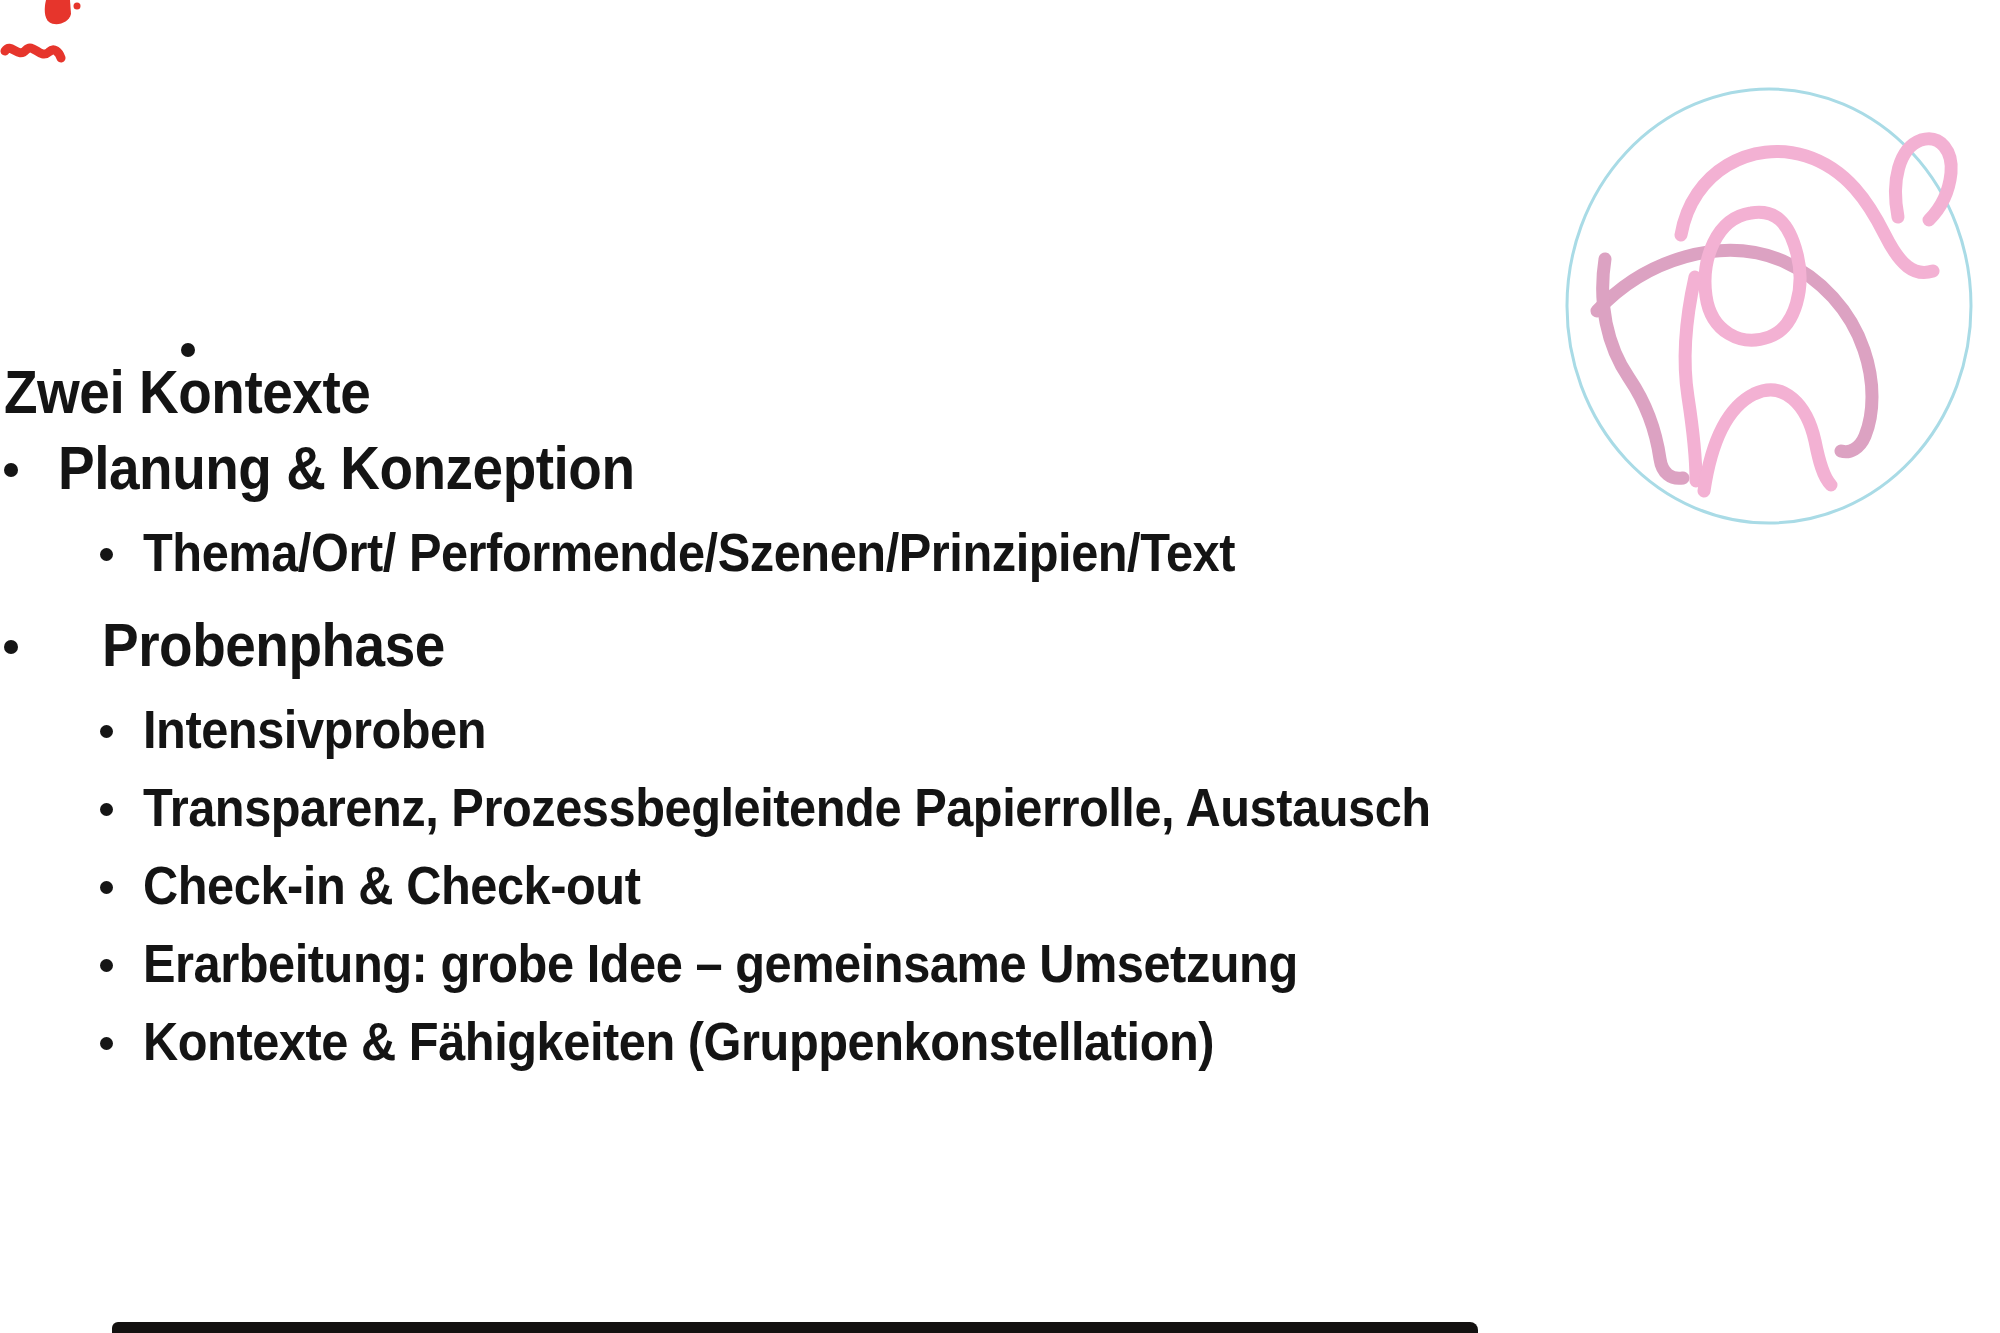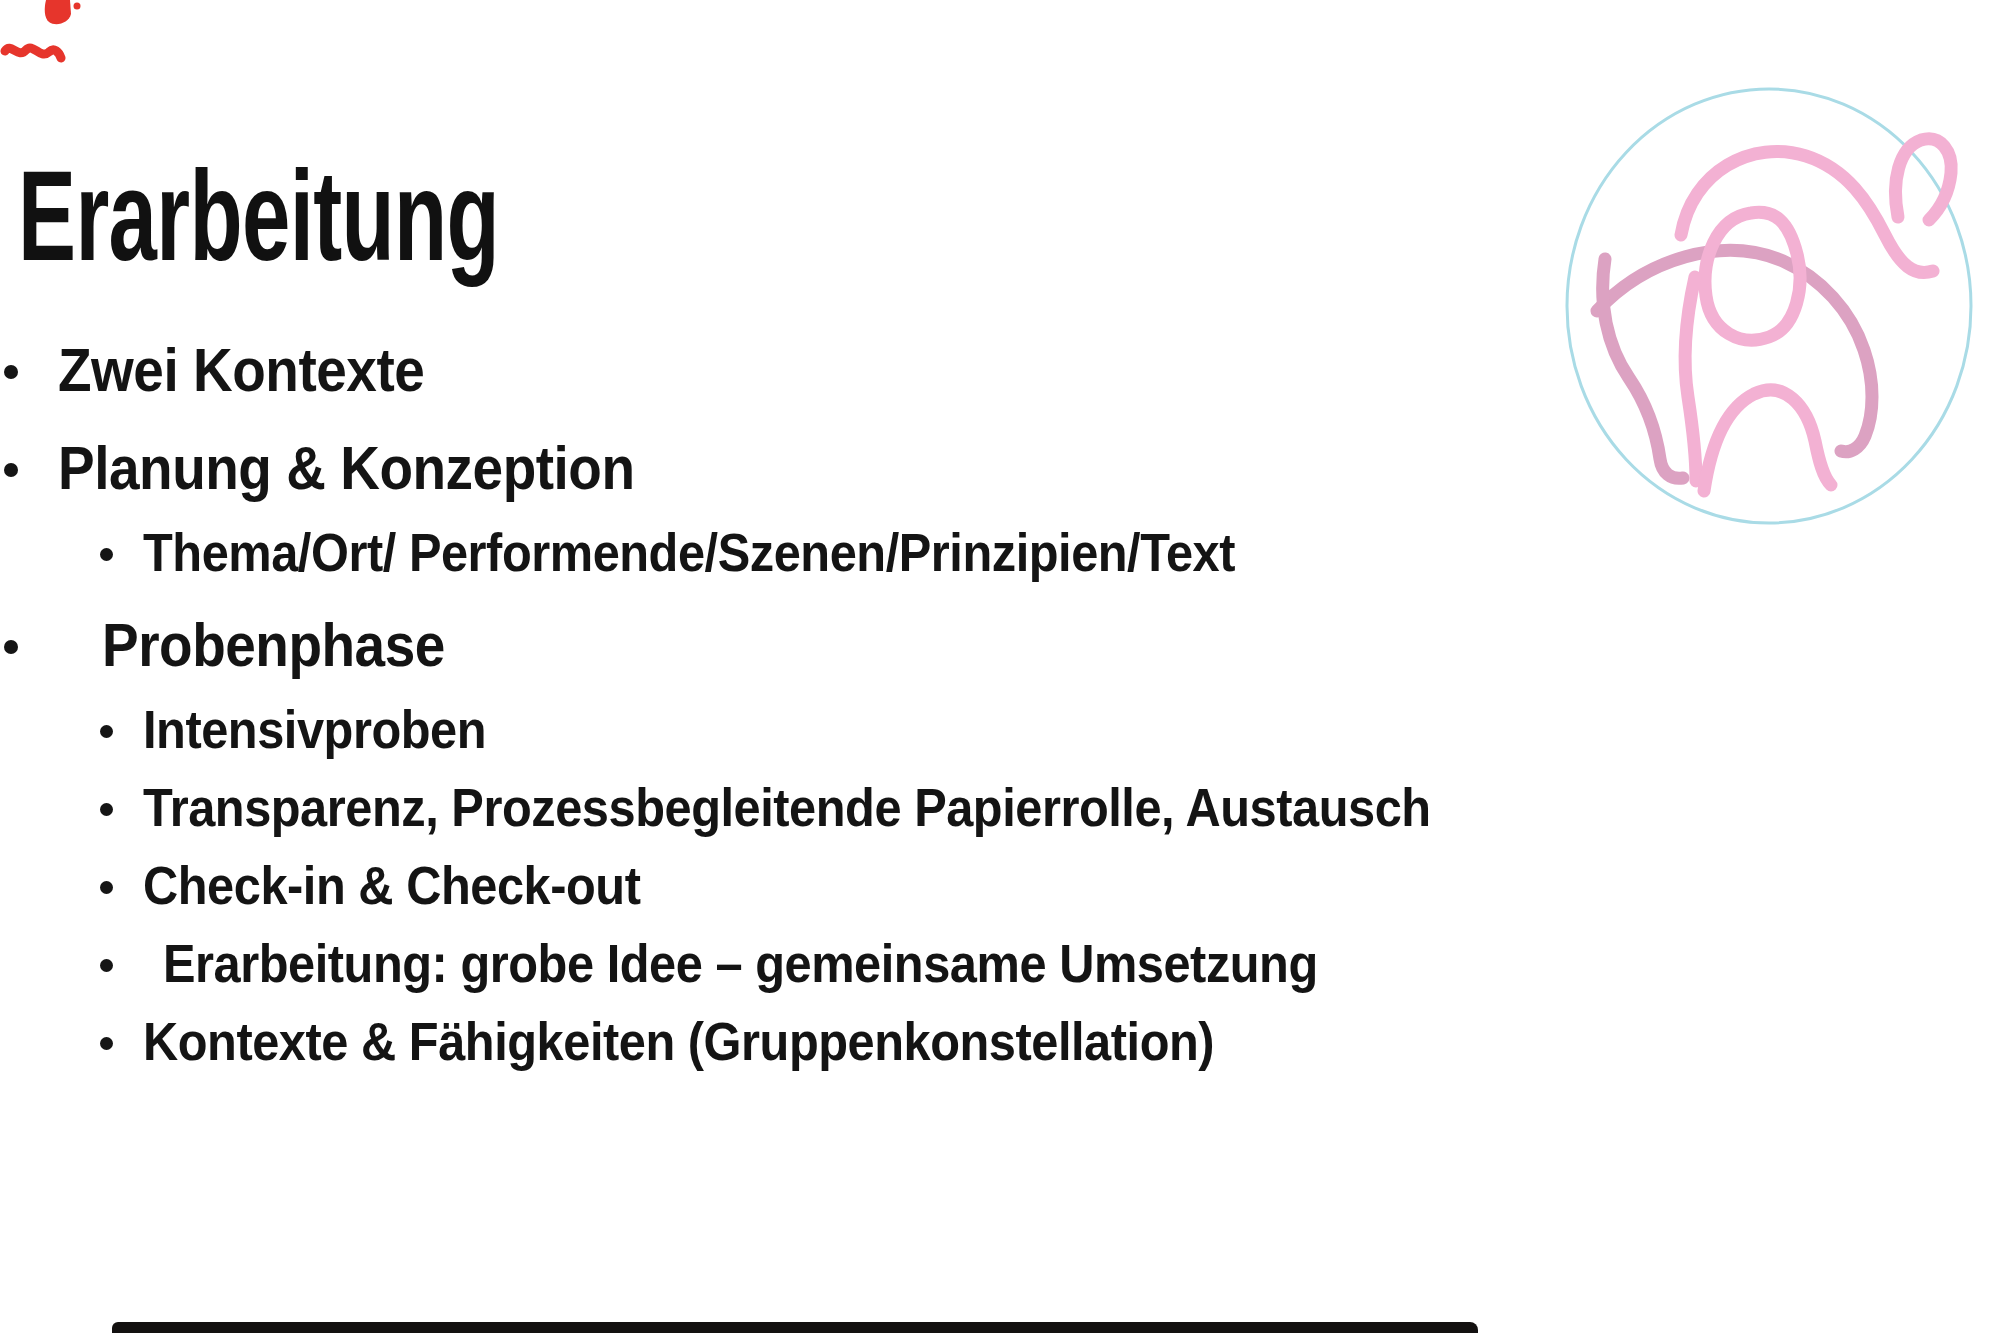--- a/index.html
+++ b/index.html
@@ -25,22 +25,22 @@
   .row .txt{display:inline-block;transform-origin:left center;}
   .l1{left:4px;height:62px;font-size:61px;letter-spacing:-.5px;}
   .l1 .txt{transform:scaleX(.90);}
   .l2{left:100px;height:54px;font-size:53px;letter-spacing:-.5px;}
   .l2 .txt{transform:scaleX(.92);}
   .dot{flex:0 0 auto;border-radius:50%;background:#151515;}
   .l1 .dot{width:14px;height:14px;margin-right:40px;margin-top:4px;}
   .l2 .dot{width:13px;height:13px;margin-right:30px;margin-top:4px;}
 
   
-  .r1{top:339px;}  .r2{top:437px;}  .r3{top:525px;}  .r4{top:614px;gap:44px;}
-  .r5{top:702px;}  .r6{top:780px;}  .r7{top:858px;align-items:center;}  .r8{top:936px;gap:20px;}
+  .r1{top:339px;flex-direction:column;}  .r2{top:437px;}  .r3{top:525px;}  .r4{top:614px;gap:44px;}
+  .r5{top:702px;}  .r6{top:780px;}  .r7{top:858px;align-items:center;}  .r8{top:936px;}
   .r9{top:1014px;} .r10{top:1103px;}
 
   
   .logo{position:absolute;left:1553px;top:63px;width:430px;height:470px;}
 
   
   .red-marks{position:absolute;left:0;top:0;width:120px;height:120px;}
 
   
   .bottom-strip{
@@ -52,23 +52,20 @@
 <body>
 
 <div id="slide">
 
   <svg class="red-marks" viewBox="0 0 120 120" aria-hidden="true">
     <path d="M46,0 L70,0 L71,14 C69,23 56,27 49,22 C44,18 44,8 46,0 Z" fill="#e6352c"></path>
     <circle cx="77" cy="6" r="3.5" fill="#e6352c"></circle>
     <path d="M5,51 C11,42 18,59 26,50 C33,42 40,60 49,52 C54,47 59,52 61,58" fill="none" stroke-width="9" stroke-linecap="round" stroke="#e6352c"></path>
   </svg>
 
-  <div class="title">
-    <span class="txt">Erarbeitung</span>
-  </div>
 
   <div class="row l1 r1">
     <span class="dot"></span>
     <span class="txt">Zwei Kontexte</span>
   </div>
   <div class="row l1 r2">
     <span class="dot"></span>
     <span class="txt">Planung &amp; Konzeption</span>
   </div>
   <div class="row l2 r3">

